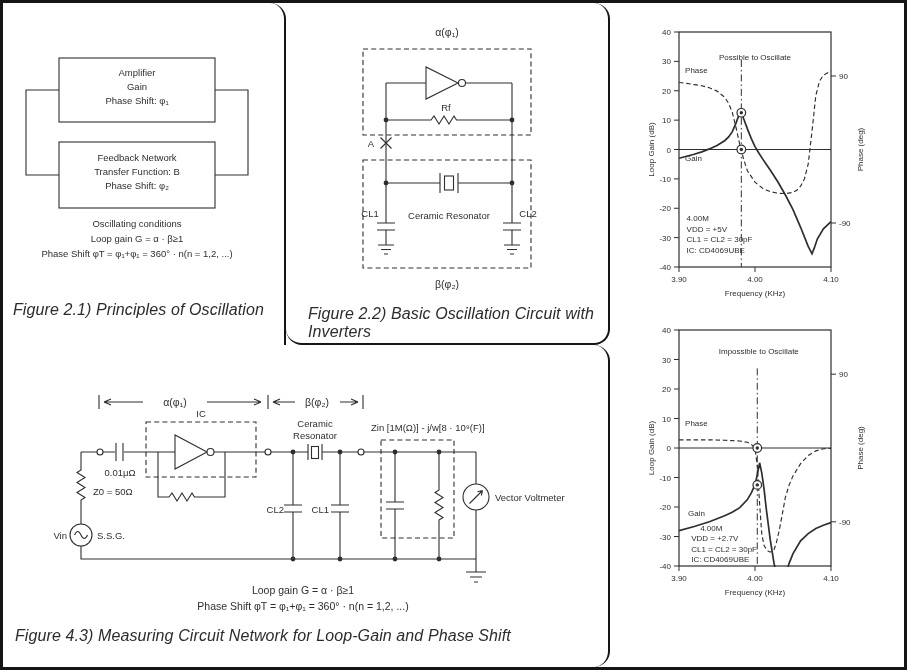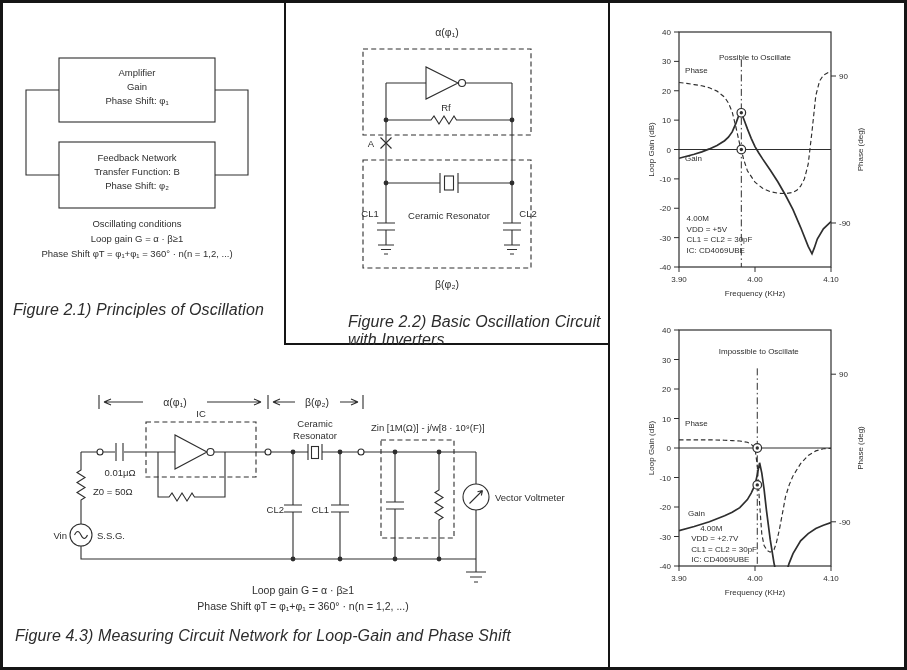--- a/index.html
+++ b/index.html
@@ -1,18 +1,18 @@
 <!DOCTYPE html>
 <html><head>
 <meta charset="utf-8">
 <style>
   html,body{margin:0;padding:0;background:#e8e8e8;}
   .page{position:relative;width:907px;height:670px;background:#ffffff;border:3px solid #151515;
         box-sizing:border-box;font-family:"Liberation Sans",sans-serif;color:#2e2e2e;overflow:hidden;}
-  .panel{position:absolute;box-sizing:border-box;background:#fff;}
+  .panel{position:absolute;box-sizing:border-box;background:#fff;border-radius:16px;}
   #panel21{left:0;top:0;width:283px;height:406px;border-right:2px solid #151515;border-bottom:2px solid #701a75;}
   #panel22{left:283px;top:0;width:324px;height:342px;border-right:2px solid #151515;border-bottom:2px solid #151515;}
   #panel23{left:0;top:342px;width:607px;height:322px;border-right:2px solid #151515;}
   #panel24{left:607px;top:0;width:288px;height:664px;}
   svg{position:absolute;left:0;top:0;}
   svg .wire{stroke:#2e2e2e;fill:none;stroke-width:1.1px;}
   svg .box{stroke:#2e2e2e;fill:none;stroke-width:1.1px;}
   svg .dashedbox{stroke:#2e2e2e;fill:none;stroke-width:1.1px;stroke-dasharray:5 3.2;}
   svg .dot{fill:#2e2e2e;stroke:none;}
   svg .opennode{fill:#fff;stroke:#2e2e2e;stroke-width:1.1px;}
@@ -90,21 +90,21 @@
         <text x="84" y="214" text-anchor="middle">CL1</text>
       </g>
       <g>
         <path class="wire" d="M217 220 H235 M217 227 H235 M226 227 V242"></path>
         <path class="wire" d="M218 242 H234 M221 246.5 H231 M224 251 H228"></path>
         <text x="242" y="214" text-anchor="middle">CL2</text>
       </g>
       <path class="wire" d="M100 180 V220 M226 180 V220"></path>
       <text class="big" x="161" y="285" text-anchor="middle">β(φ₂)</text>
     </svg>
-    <div class="caption" style="left:22px;top:310px;margin-left:40px;">Figure 2.2) Basic Oscillation Circuit with Inverters</div>
+    <div class="caption" style="left:22px;top:302px;">Figure 2.2) Basic Oscillation Circuit with Inverters</div>
   </div>
 
   <div class="panel" id="panel23">
     <svg width="607" height="285" viewBox="0 0 607 285">
       <g>
         <path class="wire" d="M96 50 V64 M265 50 V64 M360 50 V64"></path>
         <path class="wire" d="M140 57 H101 M101 57 l7 -3 M101 57 l7 3"></path>
         <path class="wire" d="M204 57 H258 M258 57 l-7 -3 M258 57 l-7 3"></path>
         <path class="wire" d="M292 57 H270 M270 57 l7 -3 M270 57 l7 3"></path>
         <path class="wire" d="M337 57 H355 M355 57 l-7 -3 M355 57 l-7 3"></path>

